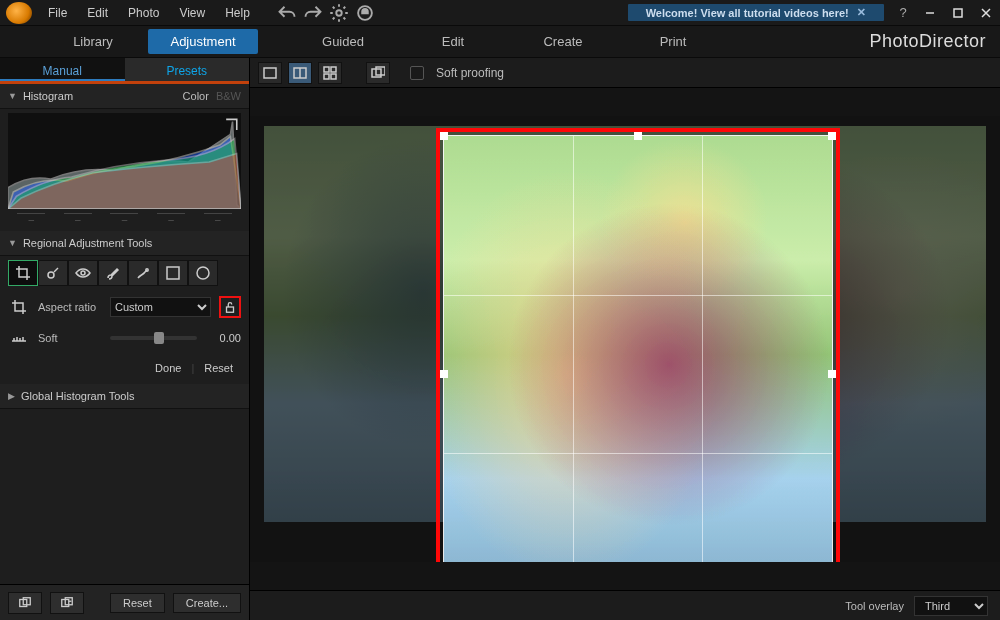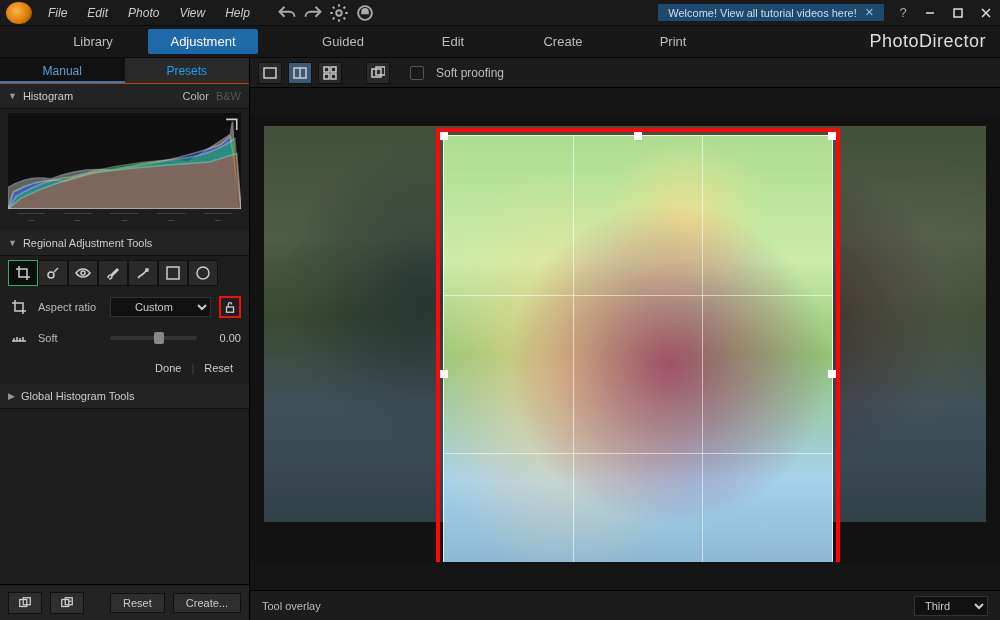--- a/index.html
+++ b/index.html
@@ -1,37 +1,37 @@
 <!DOCTYPE html>
 <html><head>
 <meta charset="utf-8">
 <style>
   * { box-sizing: border-box; margin: 0; padding: 0; font-family: "Segoe UI", Arial, sans-serif; }
   body { width: 1000px; height: 620px; background: #1a1a1a; color: #ccc; overflow: hidden; position: relative; }
 
   
   .menubar { height: 26px; background: #1a1a1a; display: flex; align-items: center; font-size: 12px; border-bottom: 1px solid #0a0a0a; }
   .menubar .logo { width: 26px; height: 22px; margin: 0 6px; border-radius: 50%; background: radial-gradient(circle at 40% 40%, #ffb347, #d87a00 60%, #5a2e00); position: relative; }
-  .menubar .menu-item { padding: 0 10px; cursor: default; font-style: italic; }
+  .menubar .menu-item { padding: 0 10px; cursor: default; }
   .menubar .spacer { flex: 1; }
   .menubar .sys-icon { width: 20px; height: 20px; display: flex; align-items: center; justify-content: center; color: #aaa; font-size: 13px; margin: 0 3px; }
-  .menubar .welcome { background: #1e4a6e; color: #cde; font-size: 11px; padding: 2px 10px; border-radius: 1px; margin-right: 6px; display:flex; align-items:center; gap:8px;}
+  .menubar .welcome { background: #1e4a6e; color: #cde; font-size: 11px; padding: 2px 18px; border-radius: 1px; margin-right: 6px; display:flex; align-items:center; gap:8px;font-weight:bold;}
   .menubar .welcome .x { color:#9bd; font-size:11px;}
   .menubar .win-btn { width: 28px; height: 18px; display: flex; align-items: center; justify-content: center; color: #ddd; }
   .menubar .win-btn svg { width: 10px; height: 10px; }
 
   .modebar { height: 32px; background: #181818; display: flex; align-items: center; font-size: 13px; border-bottom: 1px solid #0a0a0a; }
   .modebar .mode { width: 110px; text-align: center; padding: 5px 0; color:#bbb; }
   .modebar .mode.active { background: #1e6aa8; color: #fff; border-radius: 2px; }
   .modebar .mode.first { margin-left: 38px; }
   .modebar .brand { margin-left: auto; margin-right: 14px; color: #ddd; font-size: 18px; font-weight: 300; letter-spacing: .5px; }
 
   
   .left-panel { position: absolute; left: 0; top: 58px; bottom: 0; width: 250px; background: #1e1e1e; border-right: 1px solid #000; display: flex; flex-direction: column; }
-  .subtabs { display: flex; height: 26px; font-size: 12px; border-bottom: 1px solid #c2410c; }
+  .subtabs { display: flex; height: 26px; font-size: 12px; border-bottom: 3px solid #c2410c; }
   .subtabs .subtab { flex: 1; text-align: center; line-height: 26px; background: #2a2a2a; color: #0ea5e9; }
   .subtabs .subtab.active { background: #111; color: #5aa0d8; border-bottom: 2px solid #2d7bbd; }
 
   .section-head { font-size: 11px; padding: 6px 8px; background: #232323; color: #ccc; display: flex; align-items: center; gap: 6px; border-bottom:1px solid #111;}
   .section-head .tri { font-size: 9px; color: #999; }
   .section-head .right { margin-left: auto; font-size: 11px; color:#bbb; }
   .section-head .right .dim { color:#555; margin-left:4px; }
 
   .histogram { height: 96px; background: #0f0f0f; margin: 4px 8px; position: relative; }
   .histogram svg { width: 100%; height: 100%; }
@@ -39,21 +39,21 @@
   .histo-strip span{border-top:1px solid #444; width:28px; text-align:center;}
 
   .tool-row { display: flex; gap: 0; padding: 4px 8px; }
   .tool-btn { width: 30px; height: 26px; background: #2a2a2a; border: 1px solid #111; display: flex; align-items: center; justify-content: center; color: #ccc; }
   .tool-btn.active { background: #0d0d0d; border-color:#3a6; }
   .tool-btn svg { width: 16px; height: 16px; }
 
   .field-row { display: flex; align-items: center; padding: 6px 8px; font-size: 11px; gap: 8px; }
   .field-row .icon-slot { width: 22px; display:flex; justify-content:center; }
   .field-row .lbl { width: 64px; color: #bbb; }
-  .field-row select { flex: 1; background: #111; color: #ccc; border: 1px solid #333; font-size: 11px; padding: 2px 20px; }
+  .field-row select { flex: 1; background: #111; color: #ccc; border: 1px solid #333; font-size: 11px; padding: 2px 0; }
   .field-row .lock-outline { width:22px; height:22px; border:2px solid #e11; display:flex; align-items:center; justify-content:center;}
   .field-row .slider { flex:1; height:4px; background:#333; position:relative; border-radius:2px;}
   .field-row .slider .knob{ position:absolute; left:50%; top:-4px; width:10px; height:12px; background:#888; border-radius:2px;}
   .field-row .val { width:36px; text-align:right; color:#ccc;}
 
   .done-row { display:flex; justify-content:flex-end; gap:2px; padding:8px 12px; font-size:11px; color:#ccc;}
   .done-row span{ padding:2px 4px;}
   .done-row .sep{ color:#444;}
 
   .bottom-bar { margin-top:auto; height:36px; background:#232323; display:flex; align-items:center; gap:8px; padding:0 8px; border-top:1px solid #000;}
@@ -91,21 +91,21 @@
   }
   .crop-box .gridline { position:absolute; background:rgba(255,255,255,.5);}
   .crop-box .gv1{ left:33.3%; top:0; bottom:0; width:1px;} .crop-box .gv2{ left:66.6%; top:0; bottom:0; width:1px;}
   .crop-box .gh1{ top:33.3%; left:0; right:0; height:1px;} .crop-box .gh2{ top:66.6%; left:0; right:0; height:1px;}
   .crop-box .handle { position:absolute; width:8px; height:8px; background:#fff;}
   .crop-box .h-tl{left:-4px;top:-4px;} .crop-box .h-tr{right:-4px;top:-4px;}
   .crop-box .h-bl{left:-4px;bottom:-4px;} .crop-box .h-br{right:-4px;bottom:-4px;}
   .crop-box .h-t{left:50%;top:-4px;margin-left:-4px;} .crop-box .h-b{left:50%;bottom:-4px;margin-left:-4px;}
   .crop-box .h-l{left:-4px;top:50%;margin-top:-4px;} .crop-box .h-r{right:-4px;top:50%;margin-top:-4px;}
 
-  .status { height:30px; background:#1c1c1c; display:flex; align-items:center; justify-content:space-between; padding:0 12px; gap:10px; font-size:11px; color:#bbb; border-top:1px solid #000;}
+  .status { height:30px; background:#1c1c1c; display:flex; align-items:center; justify-content:flex-end; padding:0 12px; gap:10px; font-size:11px; color:#bbb; border-top:1px solid #000;}
   .status select{ background:#111; color:#ccc; border:1px solid #333; font-size:11px; padding:2px 20px 2px 6px;}
 
   svg { stroke: currentColor; fill: none; stroke-width: 1.5; }
 </style>
 </head>
 <body>
 
 <div class="menubar">
   <div class="logo"></div>
   <div class="menu-item">File</div>

